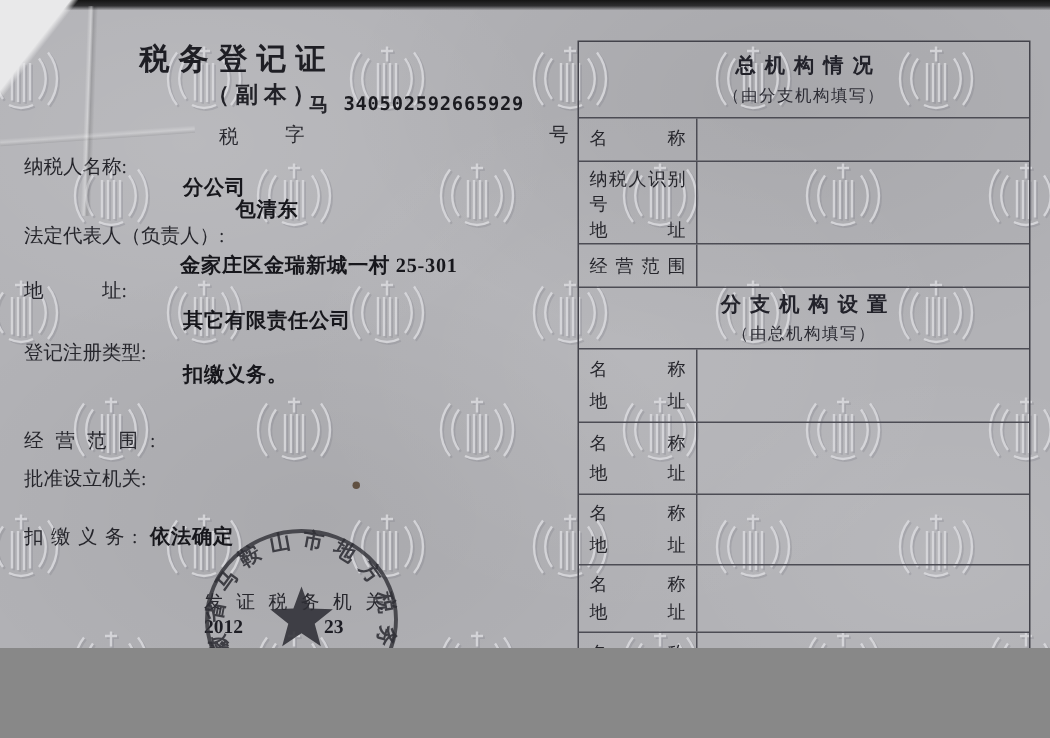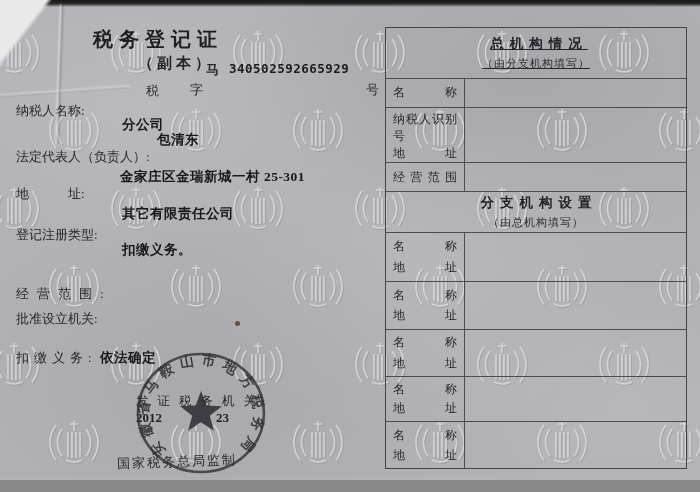--- a/index.html
+++ b/index.html
@@ -1,17 +1,17 @@
 <!DOCTYPE html>
 <html><head>
 <meta charset="utf-8">
 <style>
   html,body{margin:0;padding:0;background:#888;}
   #page{
-    position:relative;width:700px;height:480px;overflow:hidden;
+    position:relative;width:700px;height:432px;overflow:hidden;
     background:
       radial-gradient(ellipse 420px 260px at 18% 22%, rgba(255,255,255,.10), transparent 60%),
       radial-gradient(ellipse 500px 300px at 75% 15%, rgba(0,0,0,.06), transparent 60%),
       radial-gradient(ellipse 380px 300px at 60% 55%, rgba(255,255,255,.07), transparent 60%),
       radial-gradient(ellipse 420px 280px at 30% 80%, rgba(0,0,0,.05), transparent 65%),
       radial-gradient(ellipse 300px 200px at 90% 85%, rgba(255,255,255,.08), transparent 60%),
       #b2b2b6;
     font-family:"Liberation Serif","DejaVu Serif",serif;
     color:#26262c;
   }
@@ -467,21 +467,21 @@
   <svg id="stamp" width="142" height="132" viewBox="0 0 142 132">
     <ellipse cx="71" cy="65" rx="63" ry="59" fill="none" stroke="#2f2f36" stroke-width="2.6" opacity="0.8"></ellipse>
     <path id="arcPath" d="M 46 109 A 53 49 0 1 1 96 109" fill="none"></path>
     <text font-size="14" font-weight="600" letter-spacing="6.5" fill="#2f2f36" opacity="0.88" font-family="Liberation Serif, DejaVu Serif, serif">
       <textPath href="#arcPath" startOffset="50%" text-anchor="middle">安徽省马鞍山市地方税务局</textPath>
     </text>
     <path d="M71,43 L76.4,57.6 L91.9,58.2 L79.8,67.8 L83.9,82.8 L71,74.2 L58.1,82.8 L62.2,67.8 L50.1,58.2 L65.6,57.6 Z" fill="#2f2f36" opacity="0.88"></path>
   </svg>
 
   <div id="panel">
-    <div class="trow thead" style="height:51px;text-decoration:underline;">
+    <div class="trow thead" style="height:51px;">
       <div class="h-title">总机构情况</div>
       <div class="h-sub">（由分支机构填写）</div>
     </div>
     <div class="trow" style="height:29px;">
       <div class="lcell">
         <div class="jlabel">名称</div>
       </div>
         <div class="vcell"></div>
     </div>
     <div class="trow" style="height:55px;">

